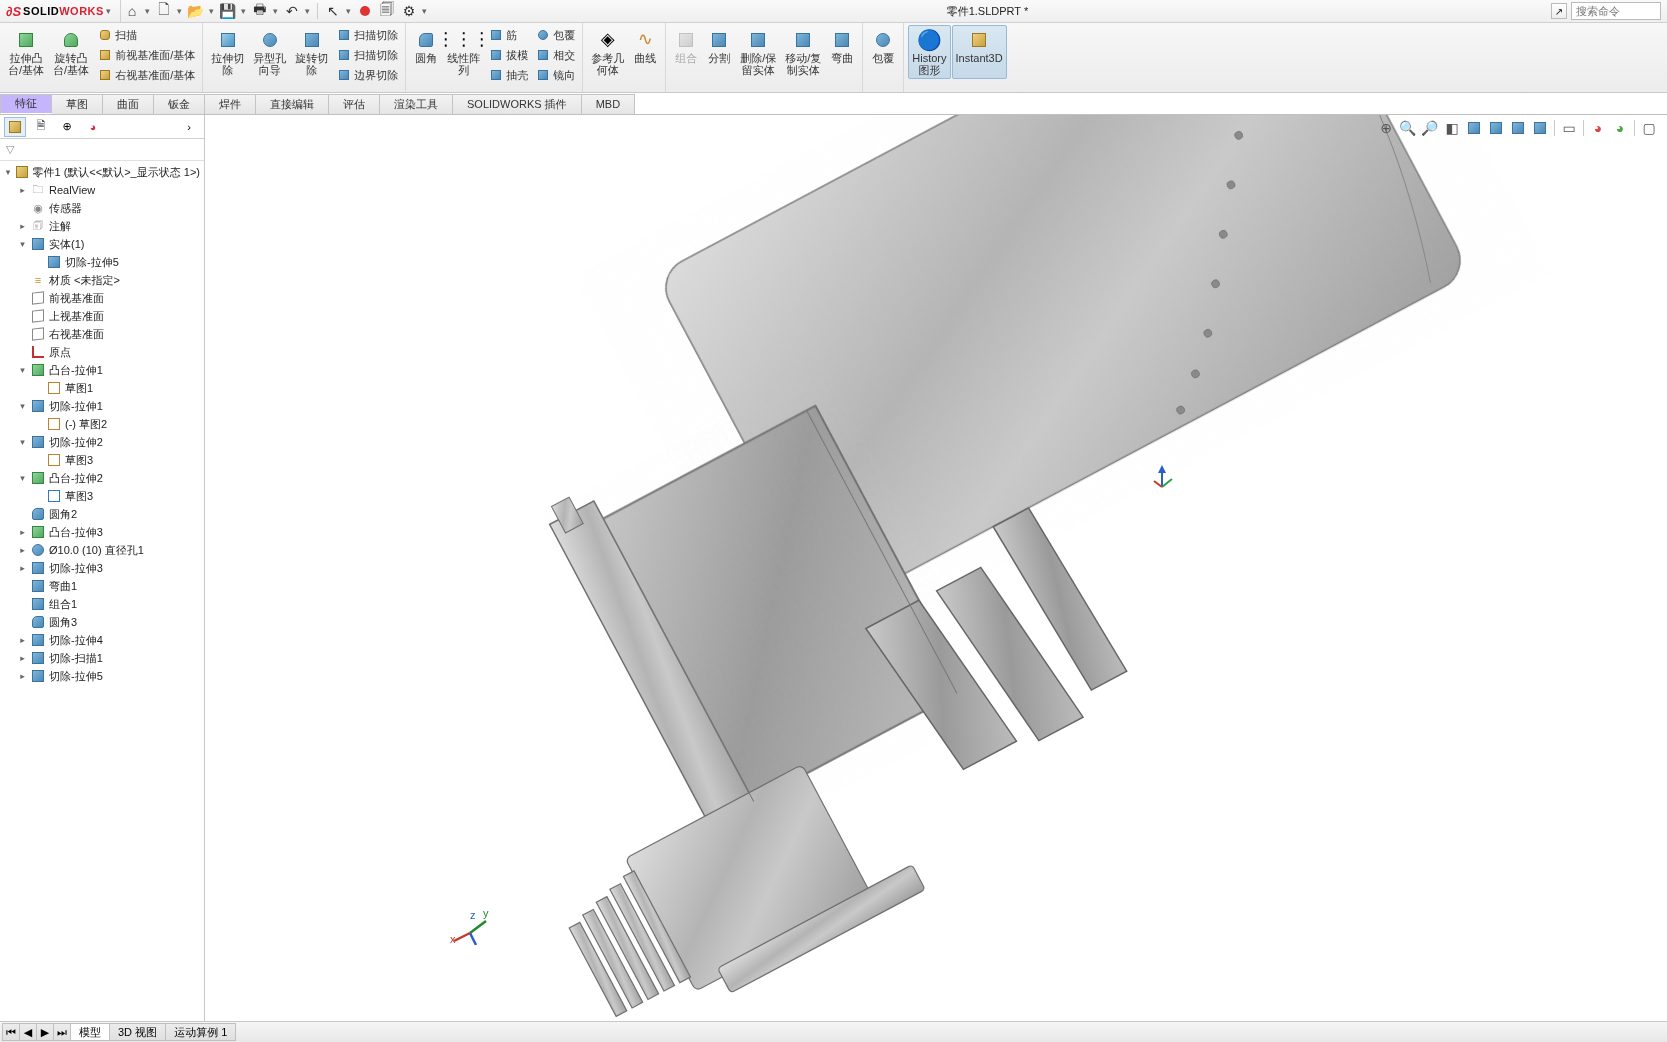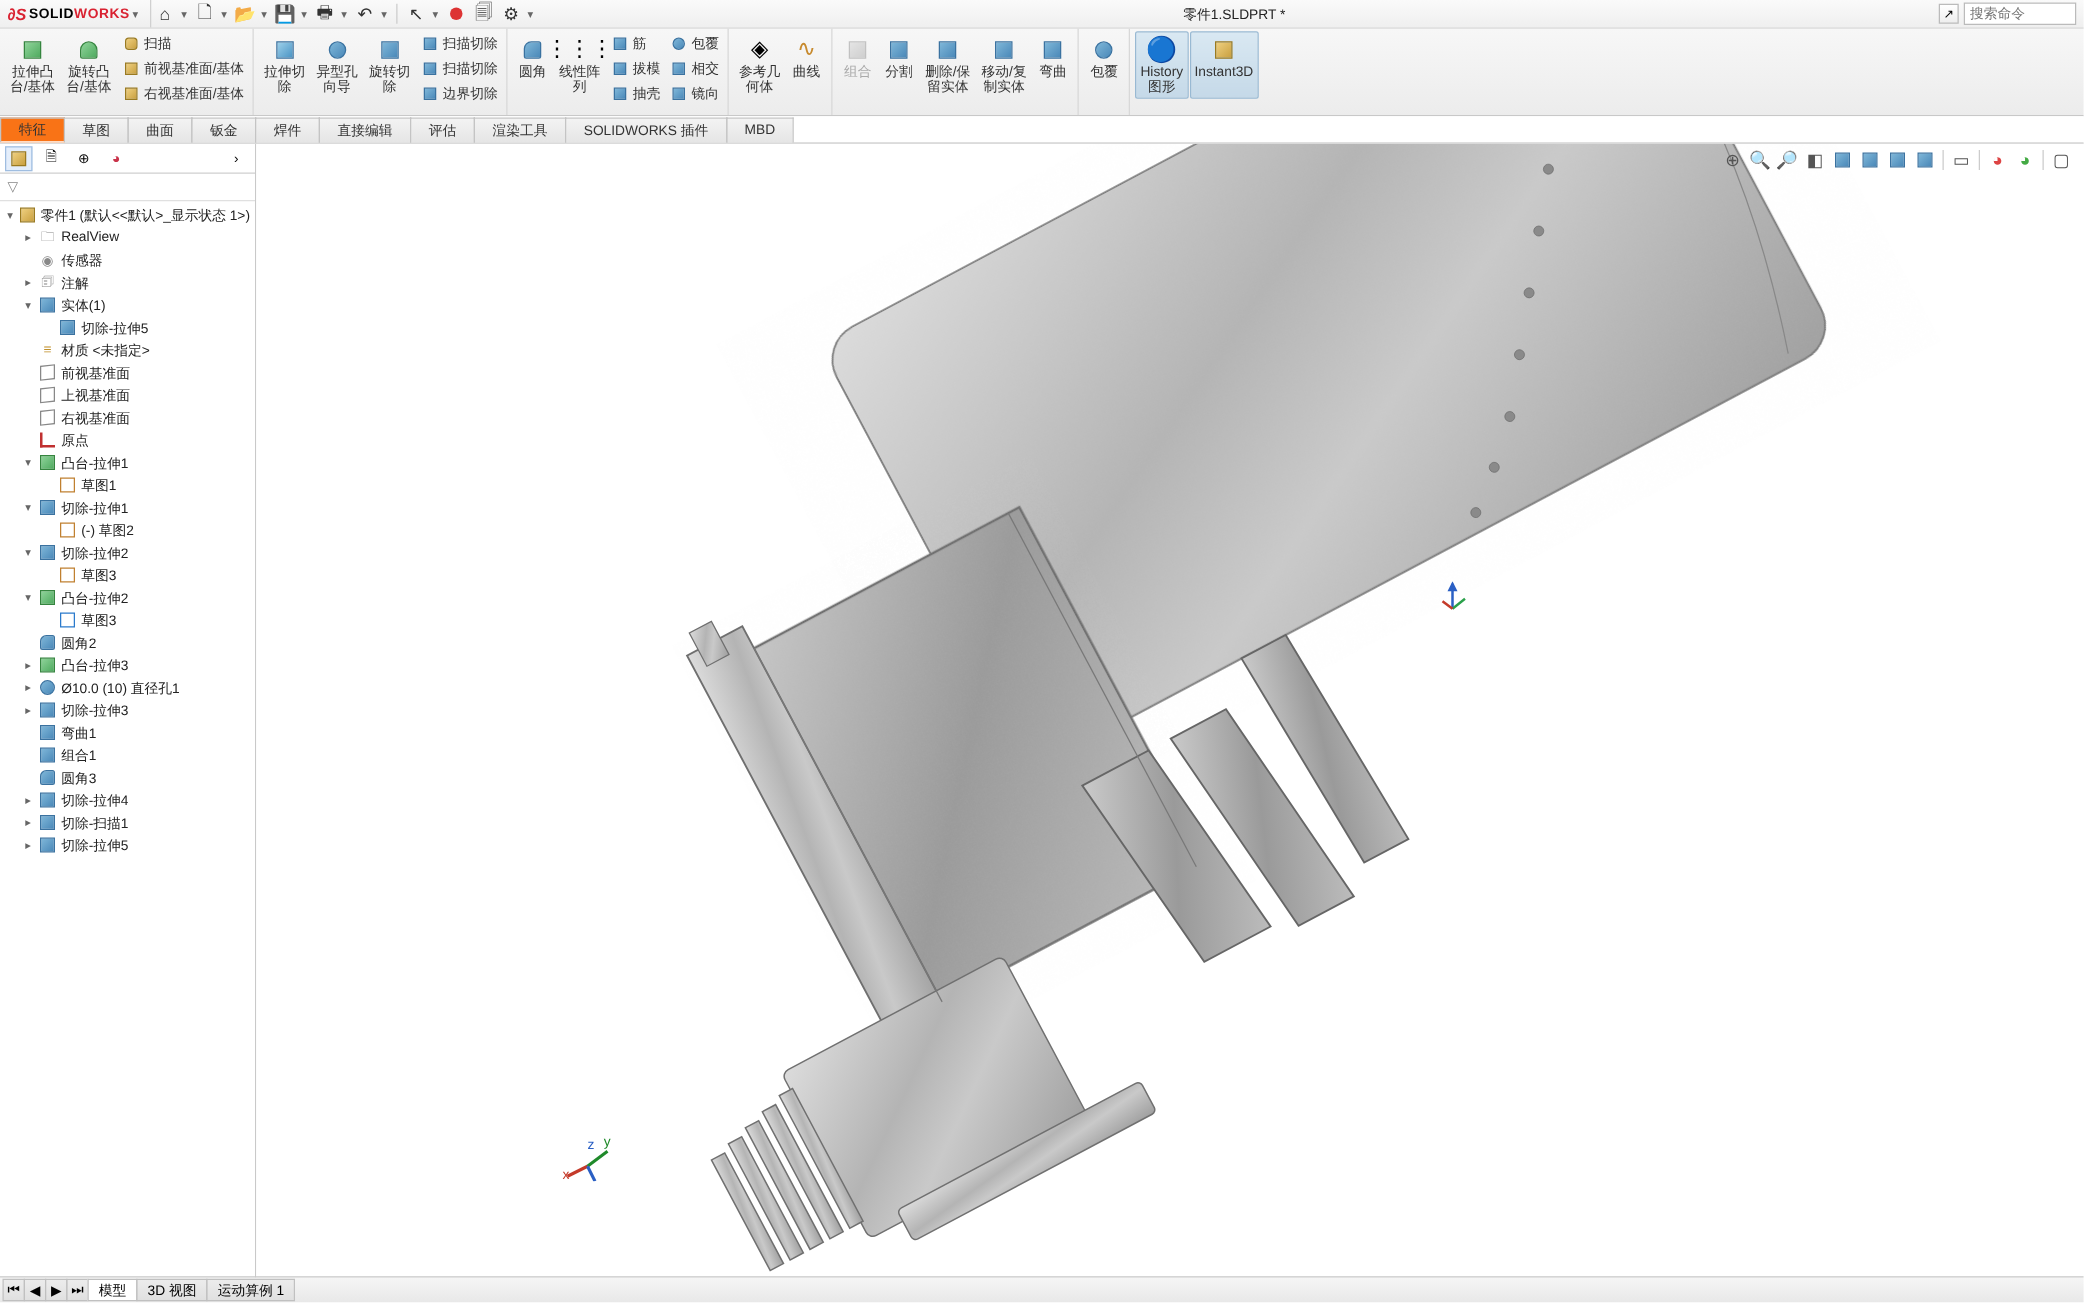--- a/index.html
+++ b/index.html
@@ -29,21 +29,21 @@
 .ribbon-btn .ric.sm { width:16px;height:16px;font-size:12px;}
 .ribbon-btn.small { flex-direction:row; min-width:0; gap:2px; padding:1px 2px;}
 .ribbon-btn .lbl { font-size:11px; color:#333; white-space:pre; }
 .ribbon-btn.disabled .lbl { color:#aaa; }
 .ribbon-btn.disabled .ric { opacity:.4; }
 .rg-col{display:flex;flex-direction:column;gap:0;}
 
 
 .cmdtabs { height:22px; display:flex; align-items:center; background:#fff; border-bottom:1px solid #c0c0c0; }
 .cmdtab { height:20px; padding:0 14px; display:flex; align-items:center; border:1px solid #c4c4c4; border-bottom:none; background:linear-gradient(#f3f3f3,#e5e5e5); margin-right:-1px; color:#333; font-size:11px;}
-.cmdtab.active { background:#f97316; font-weight:normal; position:relative; z-index:2; border-bottom:1px solid #fff;}
+.cmdtab.active { background:#c4b5fd; font-weight:normal; position:relative; z-index:2; border-bottom:1px solid #fff;}
 .cmd-right-bar { position:absolute; right:8px; top:118px; display:flex; gap:2px; align-items:center; z-index:5;}
 .cmd-right-bar .mic { width:20px;height:20px;display:flex;align-items:center;justify-content:center;color:#555;font-size:14px; }
 .cmd-right-bar .sep{width:1px;height:16px;background:#ccc;margin:0 2px;}
 
 
 .workspace { position:absolute; top:115px; left:0; right:0; bottom:20px; display:flex; }
 .panel { width:205px; background:#fff; border-right:1px solid #c9c9c9; display:flex; flex-direction:column;}
 .panel-tabs { height:24px; display:flex; align-items:center; border-bottom:1px solid #d0d0d0; padding:2px 4px; gap:4px;}
 .panel-tabs .pticon { width:22px;height:20px;display:flex;align-items:center;justify-content:center;border:1px solid transparent;}
 .panel-tabs .pticon.active{ border-color:#9fbde0; background:#e4eefb;}

